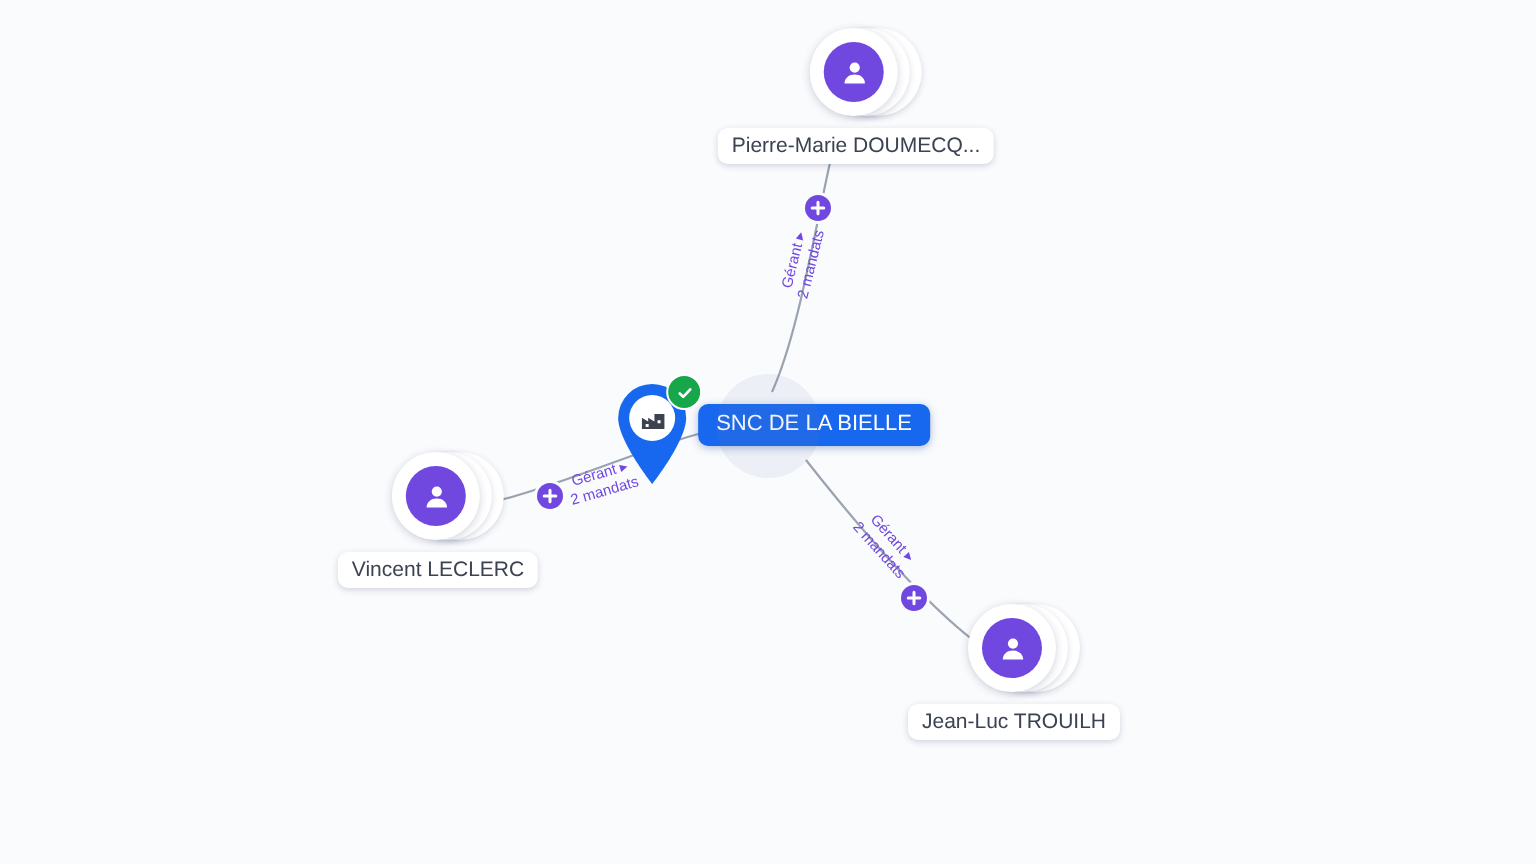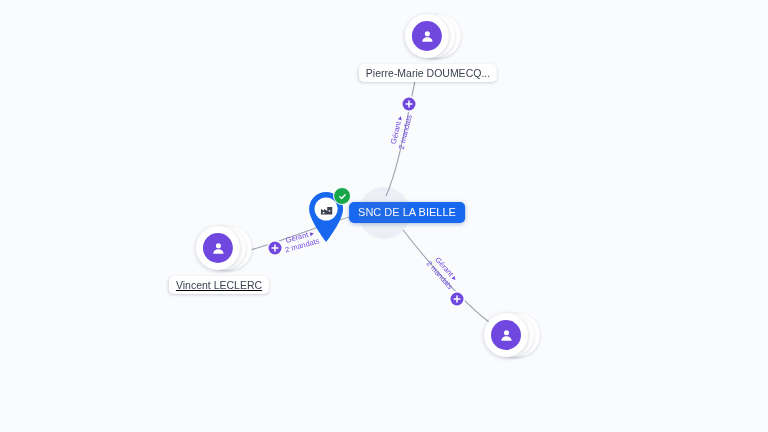--- a/index.html
+++ b/index.html
@@ -240,21 +240,21 @@
           <svg width="17" height="17" viewBox="0 0 24 24" aria-hidden="true">
             <circle cx="12" cy="8.2" r="3.6" fill="#ffffff"></circle>
             <path d="M4.8 19.4c0-3.9 3.2-6.3 7.2-6.3s7.2 2.4 7.2 6.3z" fill="#ffffff"></path>
           </svg>
         </div>
       </div>
     </div>
     <div class="node-label">Pierre-Marie DOUMECQ...</div>
   </div>
 
-  <div class="node" id="node-1" style="left: 219px; top: 260px; text-decoration: underline;">
+  <div class="node" id="node-1" style="left: 219px; top: 260px;">
     <div class="person-stack">
       <div class="stack-card c3"></div>
       <div class="stack-card c2"></div>
       <div class="avatar-disc">
         <div class="avatar-inner">
           <svg width="17" height="17" viewBox="0 0 24 24" aria-hidden="true">
             <circle cx="12" cy="8.2" r="3.6" fill="#ffffff"></circle>
             <path d="M4.8 19.4c0-3.9 3.2-6.3 7.2-6.3s7.2 2.4 7.2 6.3z" fill="#ffffff"></path>
           </svg>
         </div>
@@ -269,20 +269,21 @@
       <div class="stack-card c2"></div>
       <div class="avatar-disc">
         <div class="avatar-inner">
           <svg width="17" height="17" viewBox="0 0 24 24" aria-hidden="true">
             <circle cx="12" cy="8.2" r="3.6" fill="#ffffff"></circle>
             <path d="M4.8 19.4c0-3.9 3.2-6.3 7.2-6.3s7.2 2.4 7.2 6.3z" fill="#ffffff"></path>
           </svg>
         </div>
       </div>
     </div>
+    <div class="node-label">Jean-Luc TROUILH</div>
   </div>
 
   <div class="company-node" id="node-center" style="left: 384px; top: 215px;">
     <div class="pin-halo"></div>
     <div class="pin-wrap">
       <svg class="pin-shape" width="46" height="56" viewBox="0 0 46 56" aria-hidden="true">
         <path d="M23 55 C23 55 6 33.5 6 22 A17 17 0 0 1 40 22 C40 33.5 23 55 23 55 Z" fill="#1767ef"></path>
         <circle cx="23" cy="22" r="11.5" fill="#ffffff"></circle>
       </svg>
       <div class="pin-glyph">

